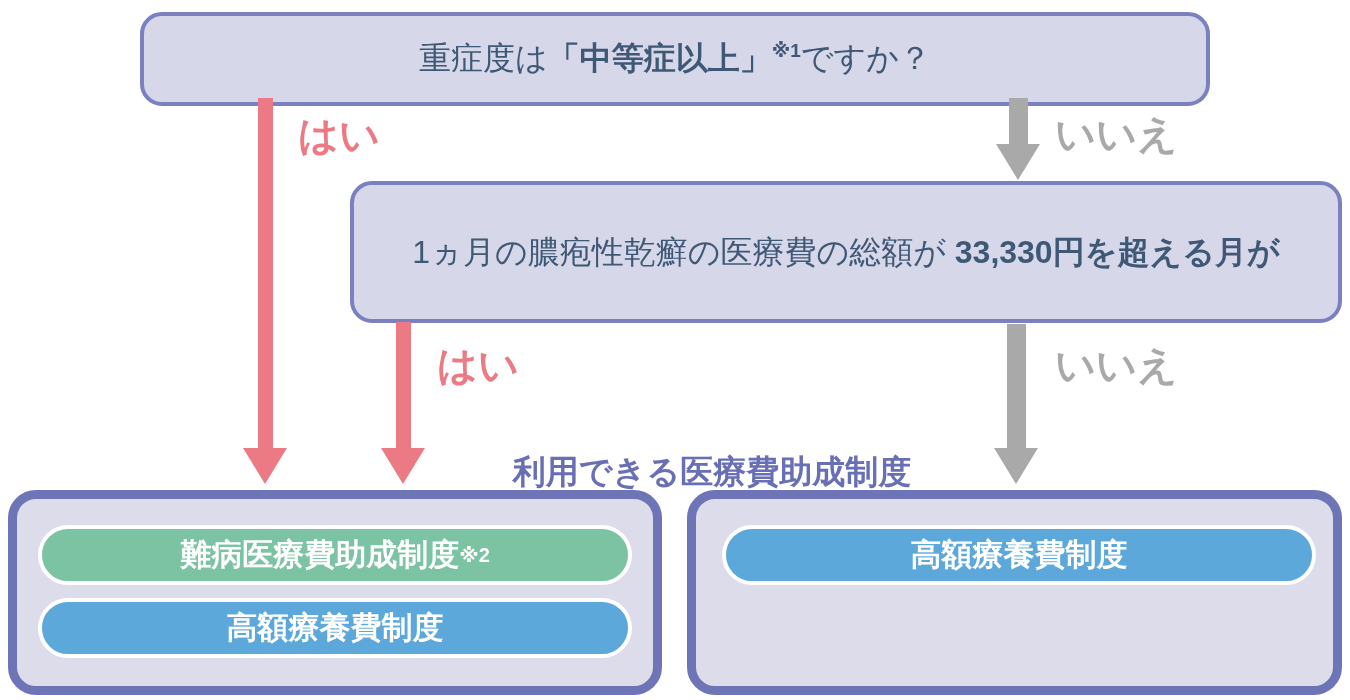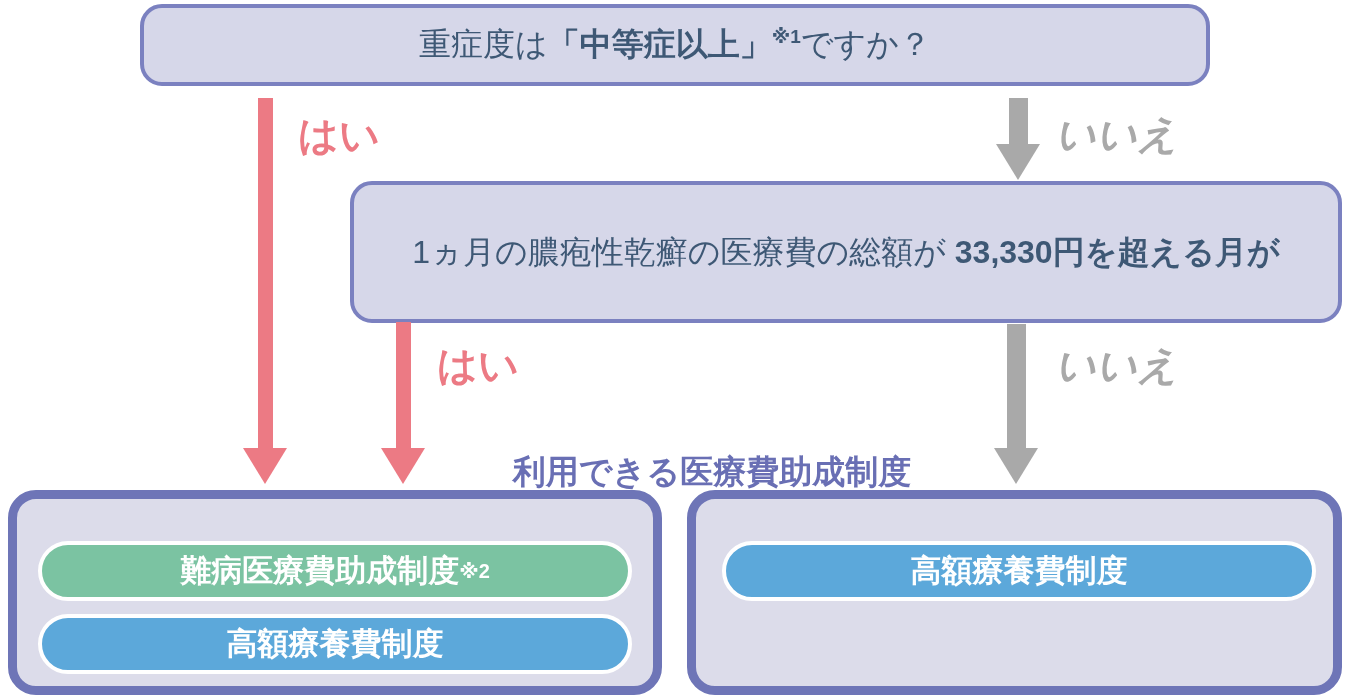--- a/index.html
+++ b/index.html
@@ -53,21 +53,21 @@
   .arrow.gray .shaft { width: 19px; background: var(--no); }
   .arrow.gray .head  { border-top-color: var(--no); }
   .branch-label {
     position: absolute;
     font-size: 40px;
     font-weight: bold;
     line-height: 1;
     white-space: nowrap;
   }
   .yes-label { color: var(--yes); }
-  .no-label  { color: var(--no); font-style: italic; }
+  .no-label  { color: var(--no); }
   .heading {
     position: absolute;
     left: 0;
     width: 1350px;
     text-align: center;
     font-size: 33px;
     font-weight: bold;
     color: var(--heading);
     line-height: 1;
   }
@@ -84,33 +84,32 @@
     height: 60px;
     border: 4px solid #fff;
     border-radius: 34px;
     display: flex;
     align-items: center;
     justify-content: center;
     color: var(--pill-text);
     font-size: 31px;
     font-weight: bold;
     white-space: nowrap;
-    margin-top: 16px;
   }
   .pill sup.note {
     font-size: 20px;
     font-weight: bold;
     vertical-align: super;
     line-height: 0;
   }
 </style>
 </head>
 <body>
 
-<div class="qbox" style="left:140px; top:4px; width:1070px; height:82px;">
+<div class="qbox" style="left:140px; top:12px; width:1070px; height:94px;">
   <div>
     <span>重症度は</span><b>「中等症以上」</b><sup class="note">※1</sup><span>ですか？</span>
   </div>
 </div>
 
 <div class="arrow pink" style="left:243px; top:98px; height:386px;">
   <div class="shaft"></div>
   <div class="head"></div>
 </div>
 <span class="branch-label yes-label" style="left:298px; top:115px;">はい</span>

